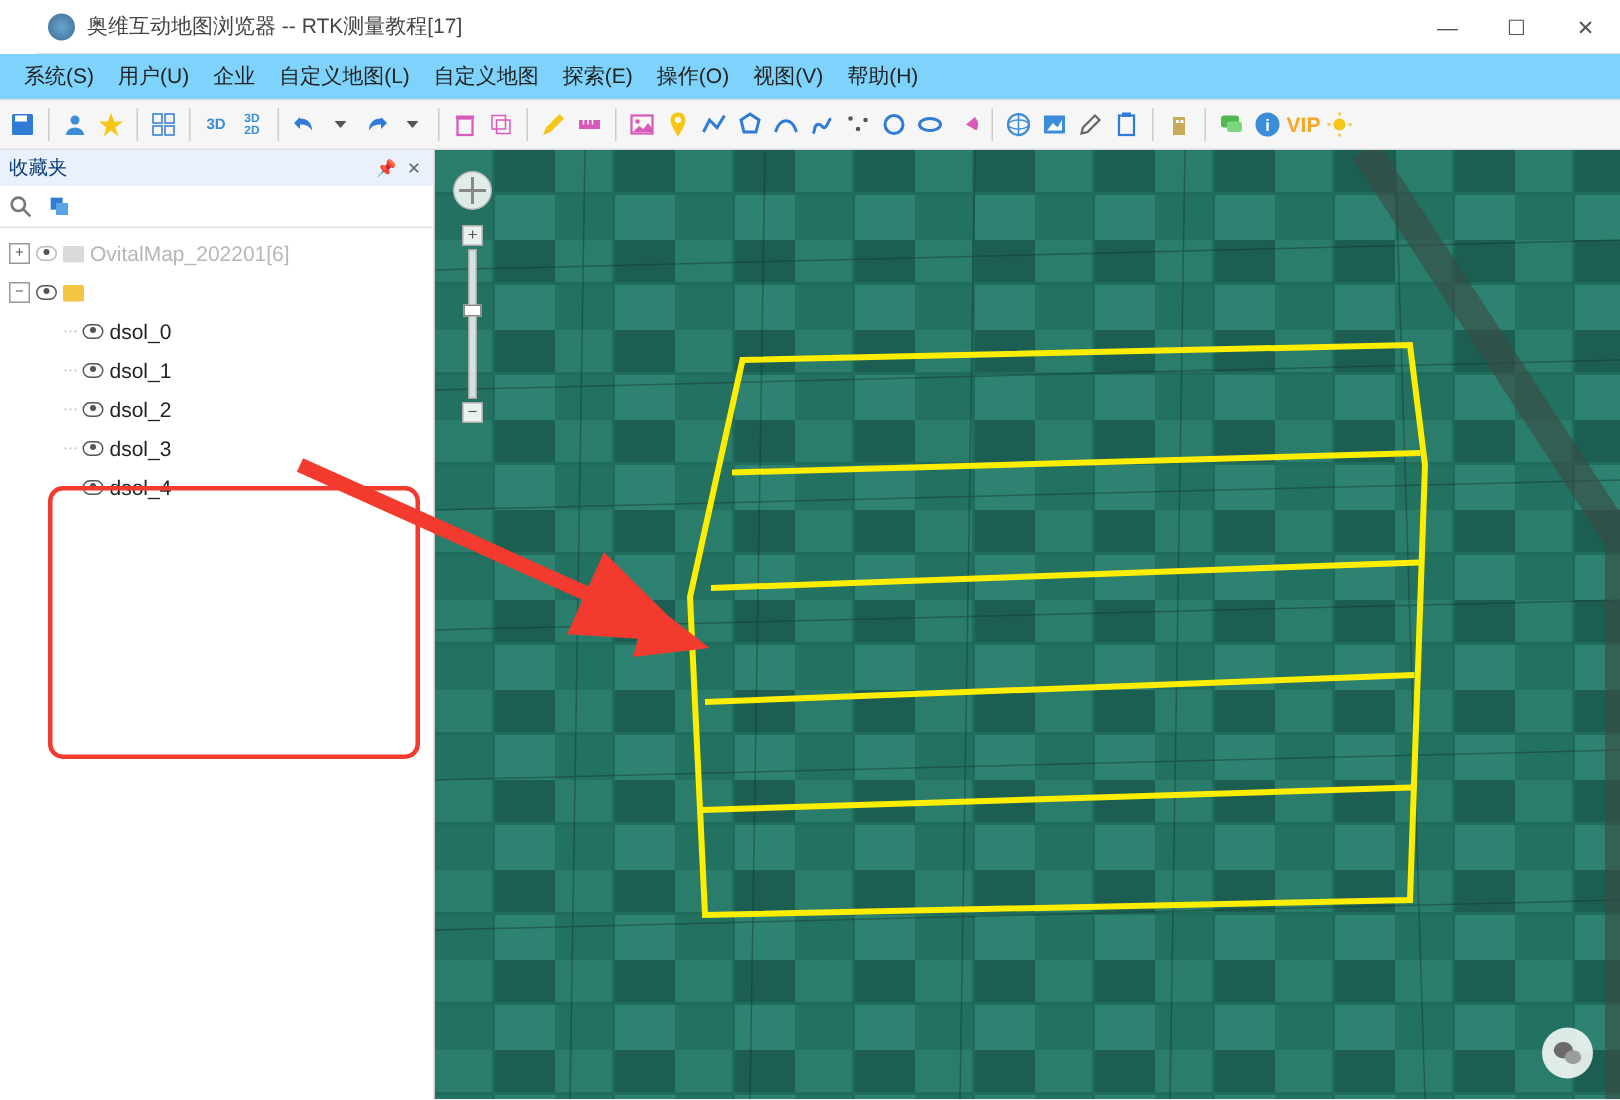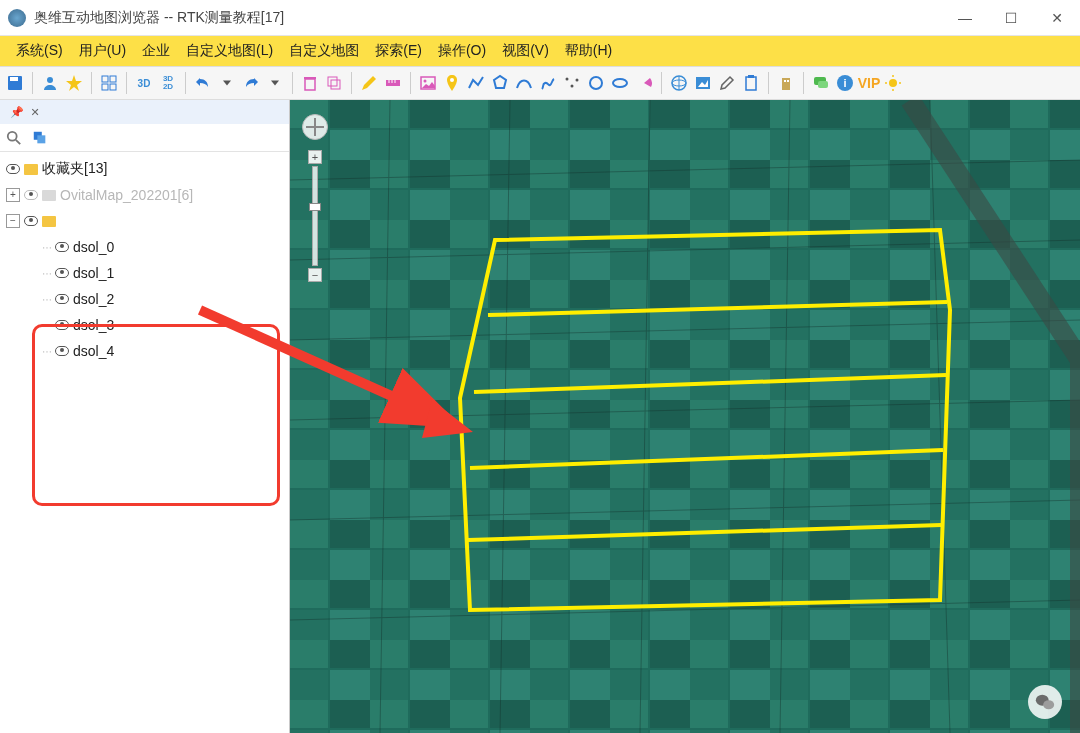--- a/index.html
+++ b/index.html
@@ -1,24 +1,24 @@
 <!DOCTYPE html>
 <html><head>
 <meta charset="utf-8">
 <style>
 * { box-sizing: border-box; margin: 0; padding: 0; font-family: "Microsoft YaHei", sans-serif; }
 body { width: 1080px; height: 733px; overflow: hidden; background: #fff; position: relative; }
 
-.titlebar { height: 36px; background: #fff; display: flex; align-items: center; padding-left: 8px; border-bottom: 1px solid #e5e5e5; }
+.titlebar { height: 36px; background: #fff; display: flex; align-items: center; padding-left: 8px; border-bottom: 1px solid #e5e5e5; margin-left: 24px; }
 .titlebar .icon-app { width: 18px; height: 18px; border-radius: 50%; background: radial-gradient(#69a6cf,#3c6a8e); margin-right: 8px; }
 .titlebar .title { font-size: 14px; color: #444; flex: 1; }
 .win-controls { display: flex; }
 .win-btn { width: 46px; height: 36px; display: flex; align-items: center; justify-content: center; color: #555; font-size: 14px; }
 
-.menubar { height: 30px; background: #fde047; display: flex; align-items: center; padding: 0 8px; gap: 0; }
+.menubar { height: 30px; background: #7dd3fc; display: flex; align-items: center; padding: 0 8px; gap: 0; }
 .menubar .menu-item { font-size: 14px; color: #222; padding: 4px 8px; white-space: nowrap; }
 
 .toolbar { height: 34px; background: #f6f6f6; border-top: 1px solid #ddd; border-bottom: 1px solid #ddd; display: flex; align-items: center; padding: 0 4px; gap: 2px; }
 .tool-btn { width: 22px; height: 22px; display: flex; align-items: center; justify-content: center; }
 .tool-sep { width: 1px; height: 22px; background: #ccc; margin: 0 4px; }
 .tool-svg { width: 18px; height: 18px; }
 
 .content { display: flex; height: calc(733px - 36px - 30px - 34px); position: relative; }
 
 .sidebar { width: 290px; background: #fff; border-right: 1px solid #c9c9c9; display: flex; flex-direction: column; }
@@ -284,43 +284,39 @@
           <line x1="15" y1="9" x2="17" y2="9"></line>
         </g>
       </svg>
     </div>
 </div>
 
 <div class="content">
 
   <div class="sidebar">
     <div class="panel-header">
+      <span class="title">收藏夹</span>
       <span class="pin">📌</span>
       <span class="close">✕</span>
     </div>
     <div class="panel-tools">
       <div class="t">
           <svg width="16" height="16" viewBox="0 0 18 18">
             <circle cx="7" cy="7" r="5" fill="none" stroke="#777" stroke-width="2"></circle>
             <line x1="11" y1="11" x2="16" y2="16" stroke="#777" stroke-width="2"></line>
           </svg>
         </div>
       <div class="t">
           <svg width="16" height="16" viewBox="0 0 18 18">
             <rect x="2" y="2" width="9" height="9" fill="#2f7bd5"></rect>
             <rect x="6" y="6" width="9" height="9" fill="#5aa2e6"></rect>
           </svg>
         </div>
     </div>
     <div class="tree">
-      <div class="tree-row tree-indent1">
-        <span class="eye"></span>
-        <span class="folder"></span>
-        <span>收藏夹[13]</span>
-      </div>
       <div class="tree-row tree-indent1 dim">
         <span class="expander">+</span>
         <span class="eye" style="border-color:#bbb"></span>
         <span class="folder"></span>
         <span>OvitalMap_202201[6]</span>
       </div>
       <div class="tree-row tree-indent1">
         <span class="expander">−</span>
         <span class="eye"></span>
         <span class="folder"></span>

